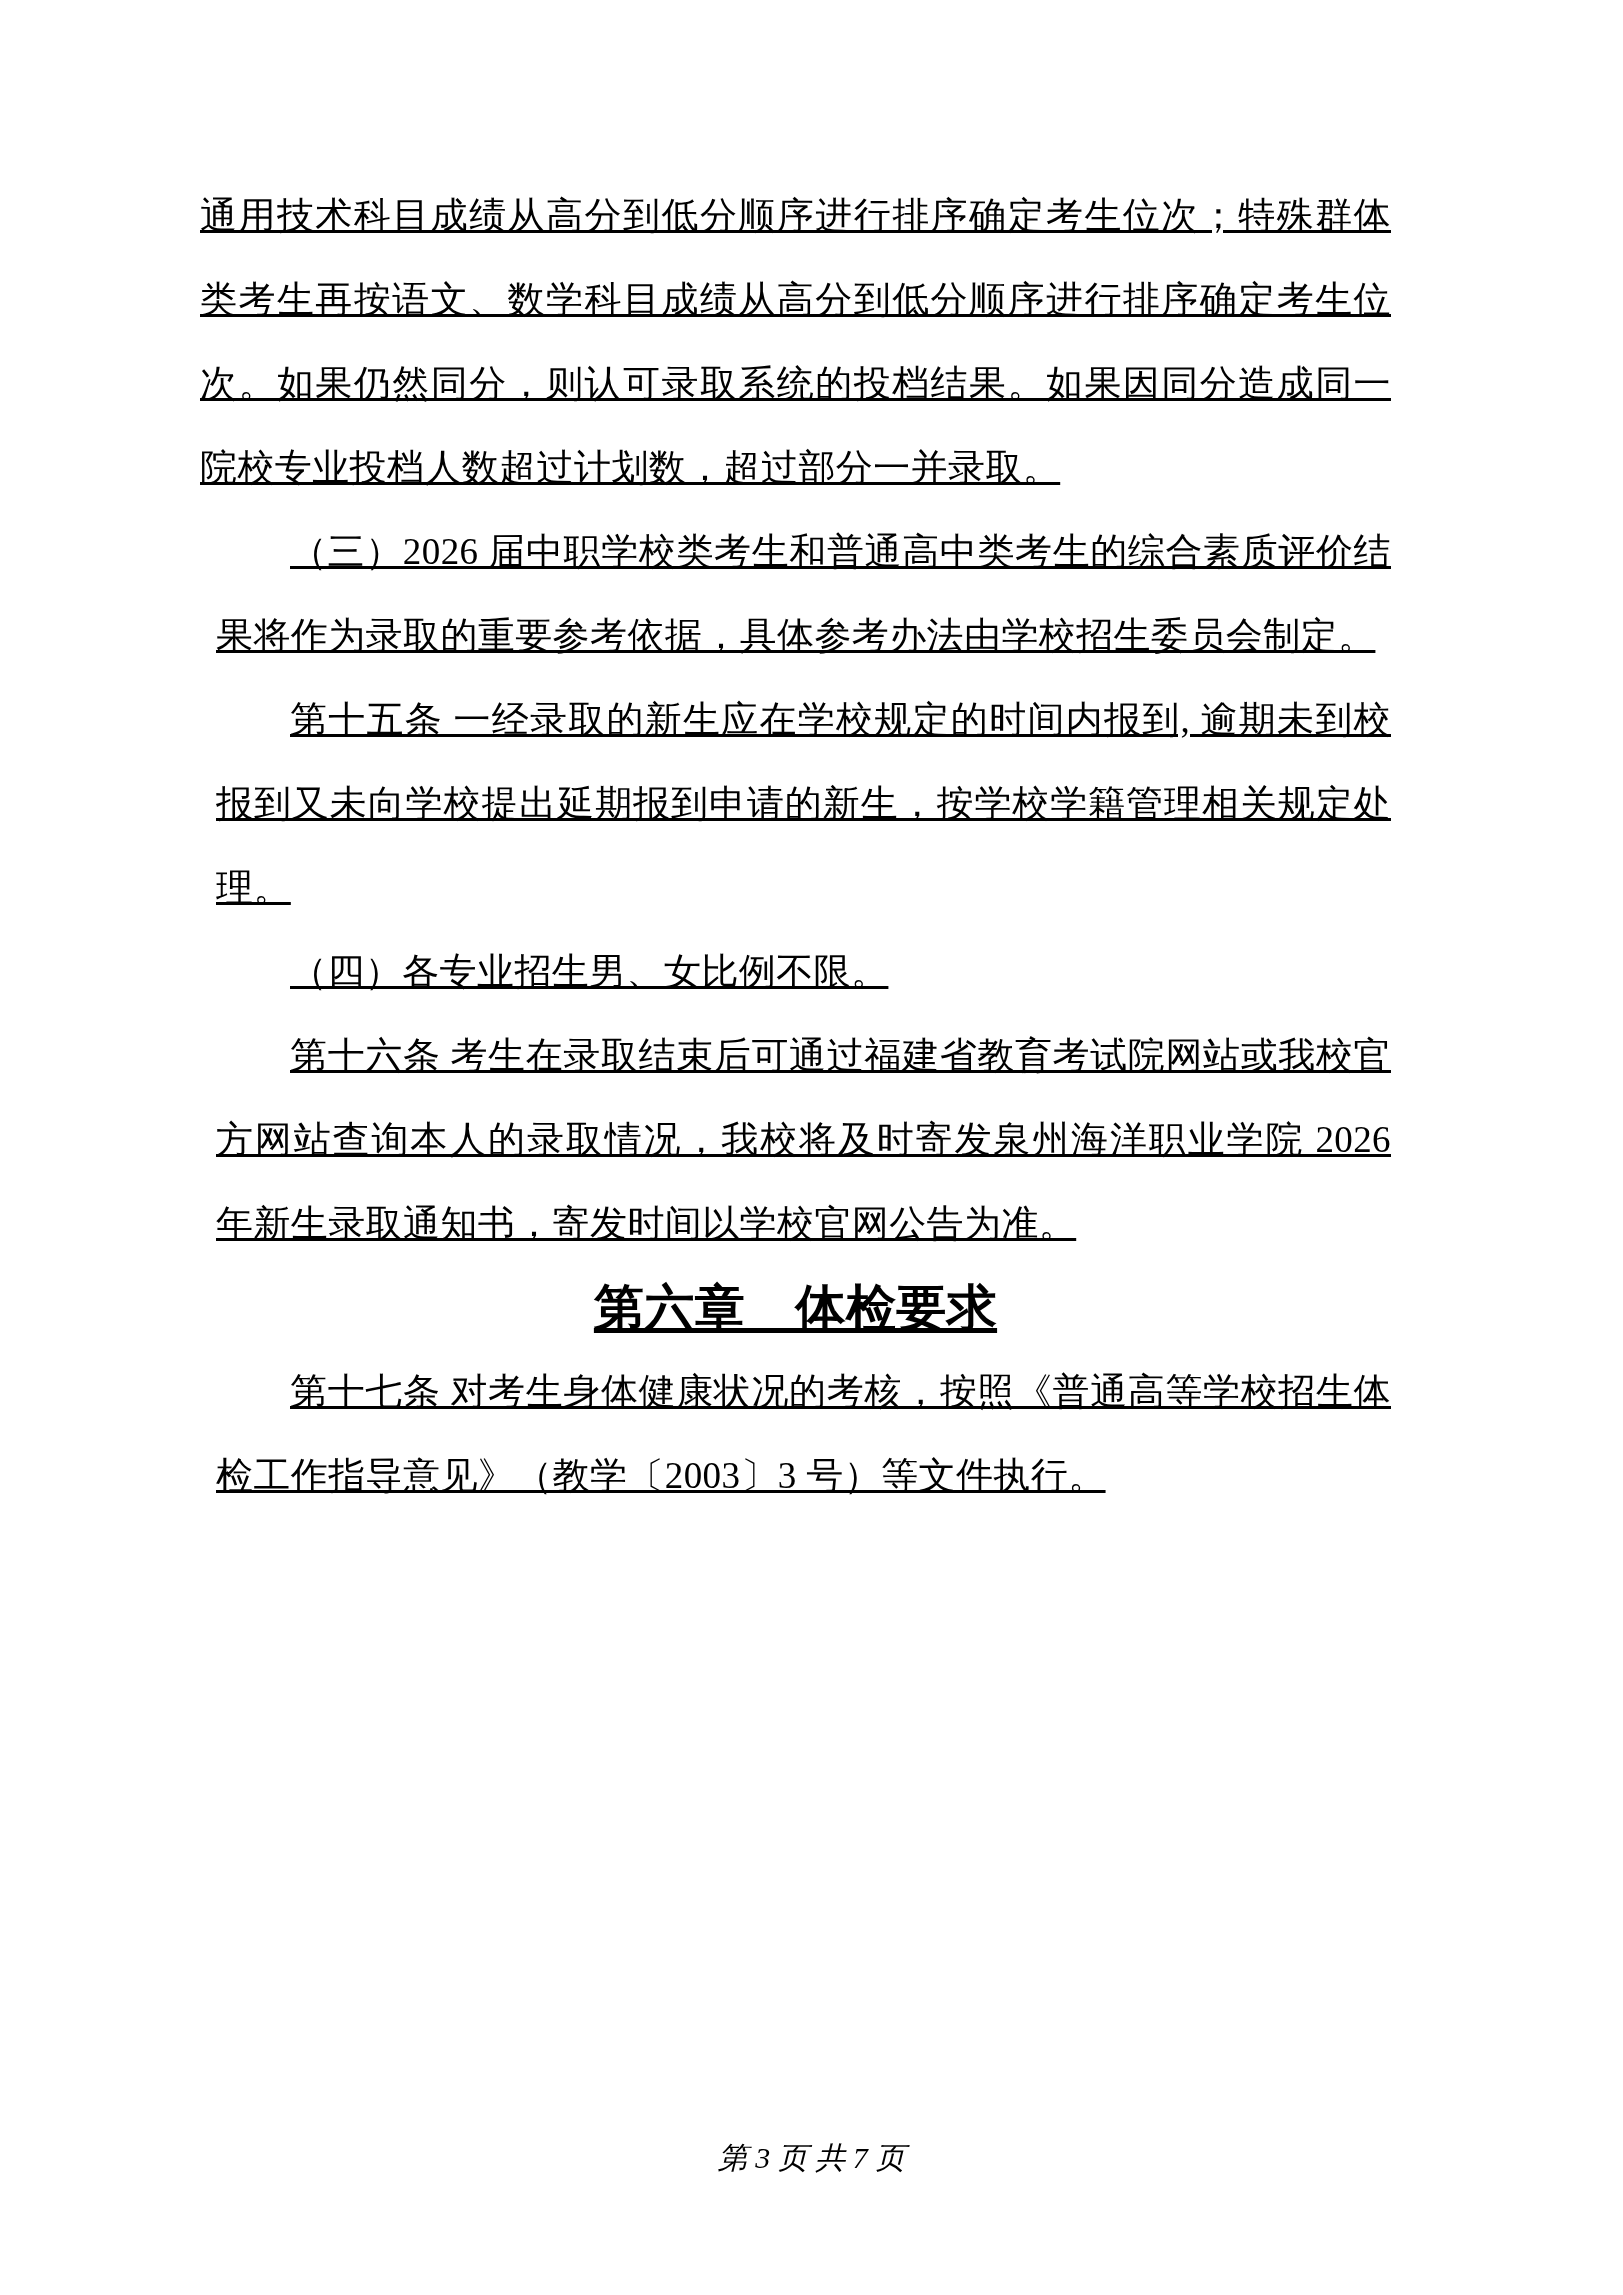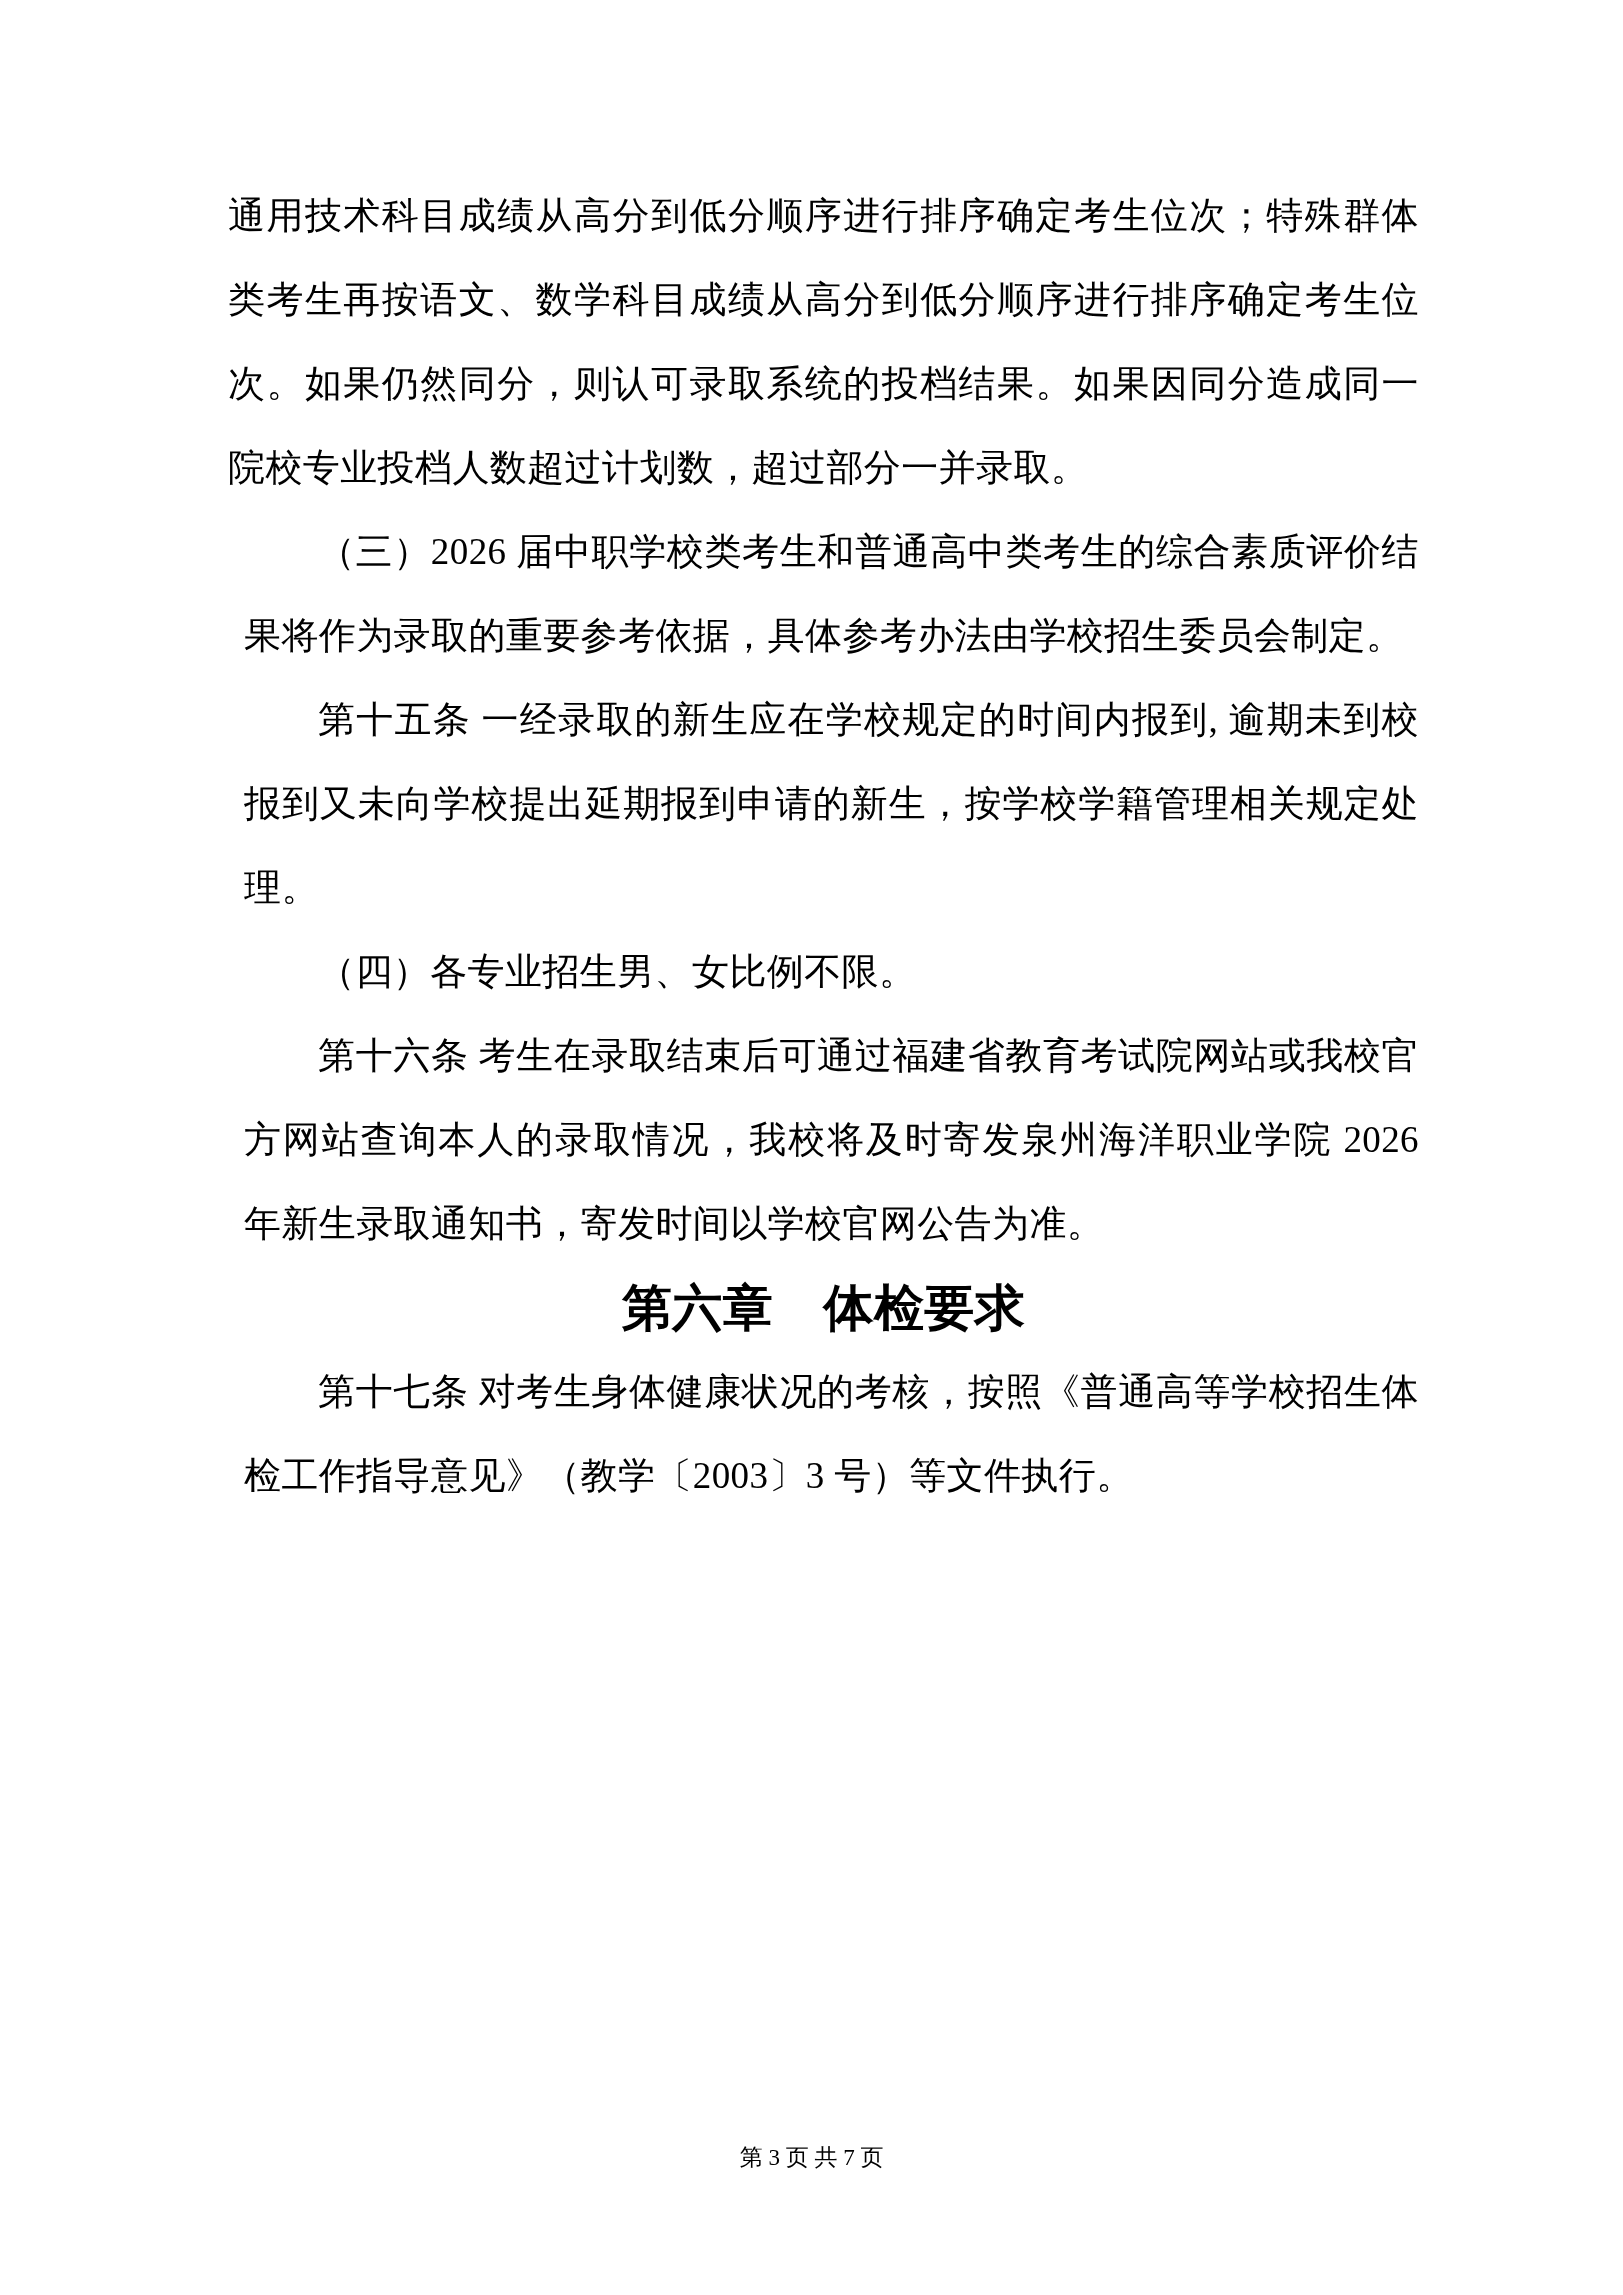--- a/index.html
+++ b/index.html
@@ -12,26 +12,27 @@
     width: 1623px;
     height: 2295px;
     background: #ffffff;
     color: #000000;
     font-family: "Liberation Serif", "DejaVu Serif", serif;
     overflow: hidden;
   }
   .doc-body {
     position: absolute;
     top: 174px;
-    left: 228px;
+    left: 200px;
     width: 1191px;
     font-size: 37px;
     line-height: 84px;
     text-align: justify;
     letter-spacing: 0.4px;
+    text-decoration: underline;
   }
   .para {
     margin: 0;
     padding: 0;
   }
   .para.indent {
     text-indent: 2em;
     margin-left: 16px;
   }
   .para.heading {
@@ -40,24 +41,25 @@
     font-family: "Liberation Sans", "DejaVu Sans", sans-serif;
     font-weight: bold;
     font-size: 50px;
   }
   .footer {
     position: absolute;
     top: 2140px;
     left: 0;
     width: 100%;
     text-align: center;
-    font-size: 23px;
+    font-size: 30px;
     line-height: 35px;
     color: #000000;
     font-family: "Liberation Serif", "DejaVu Serif", serif;
+    font-style: italic;
   }
 </style>
 </head>
 <body>
 
 <div class="page">
   <div class="doc-body">
       <p class="para">通用技术科目成绩从高分到低分顺序进行排序确定考生位次；特殊群体类考生再按语文、数学科目成绩从高分到低分顺序进行排序确定考生位次。如果仍然同分，则认可录取系统的投档结果。如果因同分造成同一院校专业投档人数超过计划数，超过部分一并录取。</p>
       <p class="para indent">（三）2026 届中职学校类考生和普通高中类考生的综合素质评价结果将作为录取的重要参考依据，具体参考办法由学校招生委员会制定。</p>
       <p class="para indent">第十五条 一经录取的新生应在学校规定的时间内报到, 逾期未到校报到又未向学校提出延期报到申请的新生，按学校学籍管理相关规定处理。</p>

